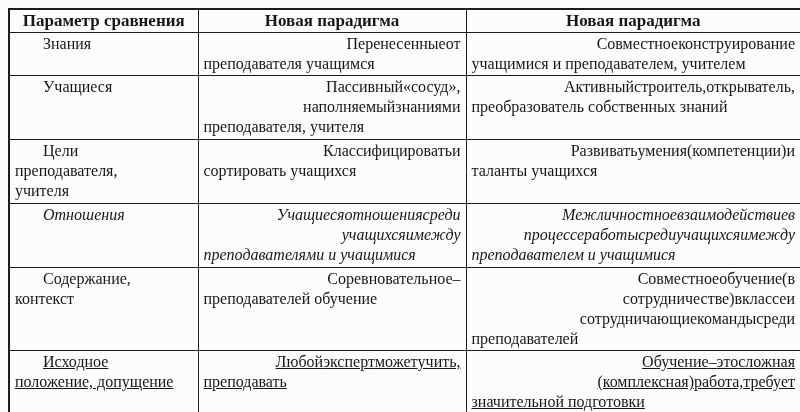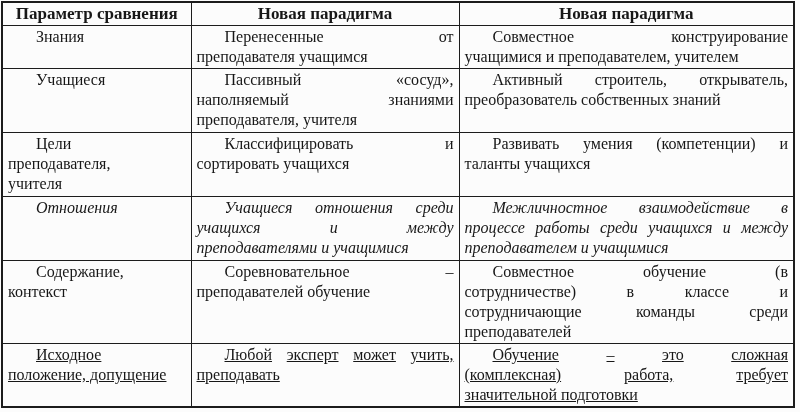--- a/index.html
+++ b/index.html
@@ -9,21 +9,21 @@
     height: 412px;
     background: #fcfcfc;
     font-family: "Liberation Serif", "DejaVu Serif", serif;
     color: #171717;
     overflow: hidden;
   }
   .page {
     width: 788px;
     height: 412px;
     box-sizing: border-box;
-    padding: 1px;
+    padding: 8px;
   }
   table.cmp {
     border-collapse: collapse;
     table-layout: fixed;
     width: 794px;
     background: #fcfcfc;
     border: 2px solid #1c1c1c;
   }
   table.cmp col.c1 { width: 189px; }
   table.cmp col.c2 { width: 268px; }
@@ -50,21 +50,21 @@
   tbody tr:nth-child(1) { height: 42px; }
   tbody tr:nth-child(2) { height: 64px; }
   tbody tr:nth-child(3) { height: 64px; }
   tbody tr:nth-child(4) { height: 64px; font-style: italic; }
   tbody tr:nth-child(5) { height: 81px; }
   tbody tr:nth-child(6) { height: 61px; text-decoration: underline; }
   .line { min-height: 20px; }
   .line.i { padding-left: 28px; }
   .line.j {
     display: flex;
-    justify-content: space-between;
+    justify-content: flex-end;
     flex-wrap: nowrap;
   }
   .line.j span { white-space: nowrap; }
 </style>
 </head>
 <body>
 
 <div class="page">
   <table class="cmp">
     <colgroup>

